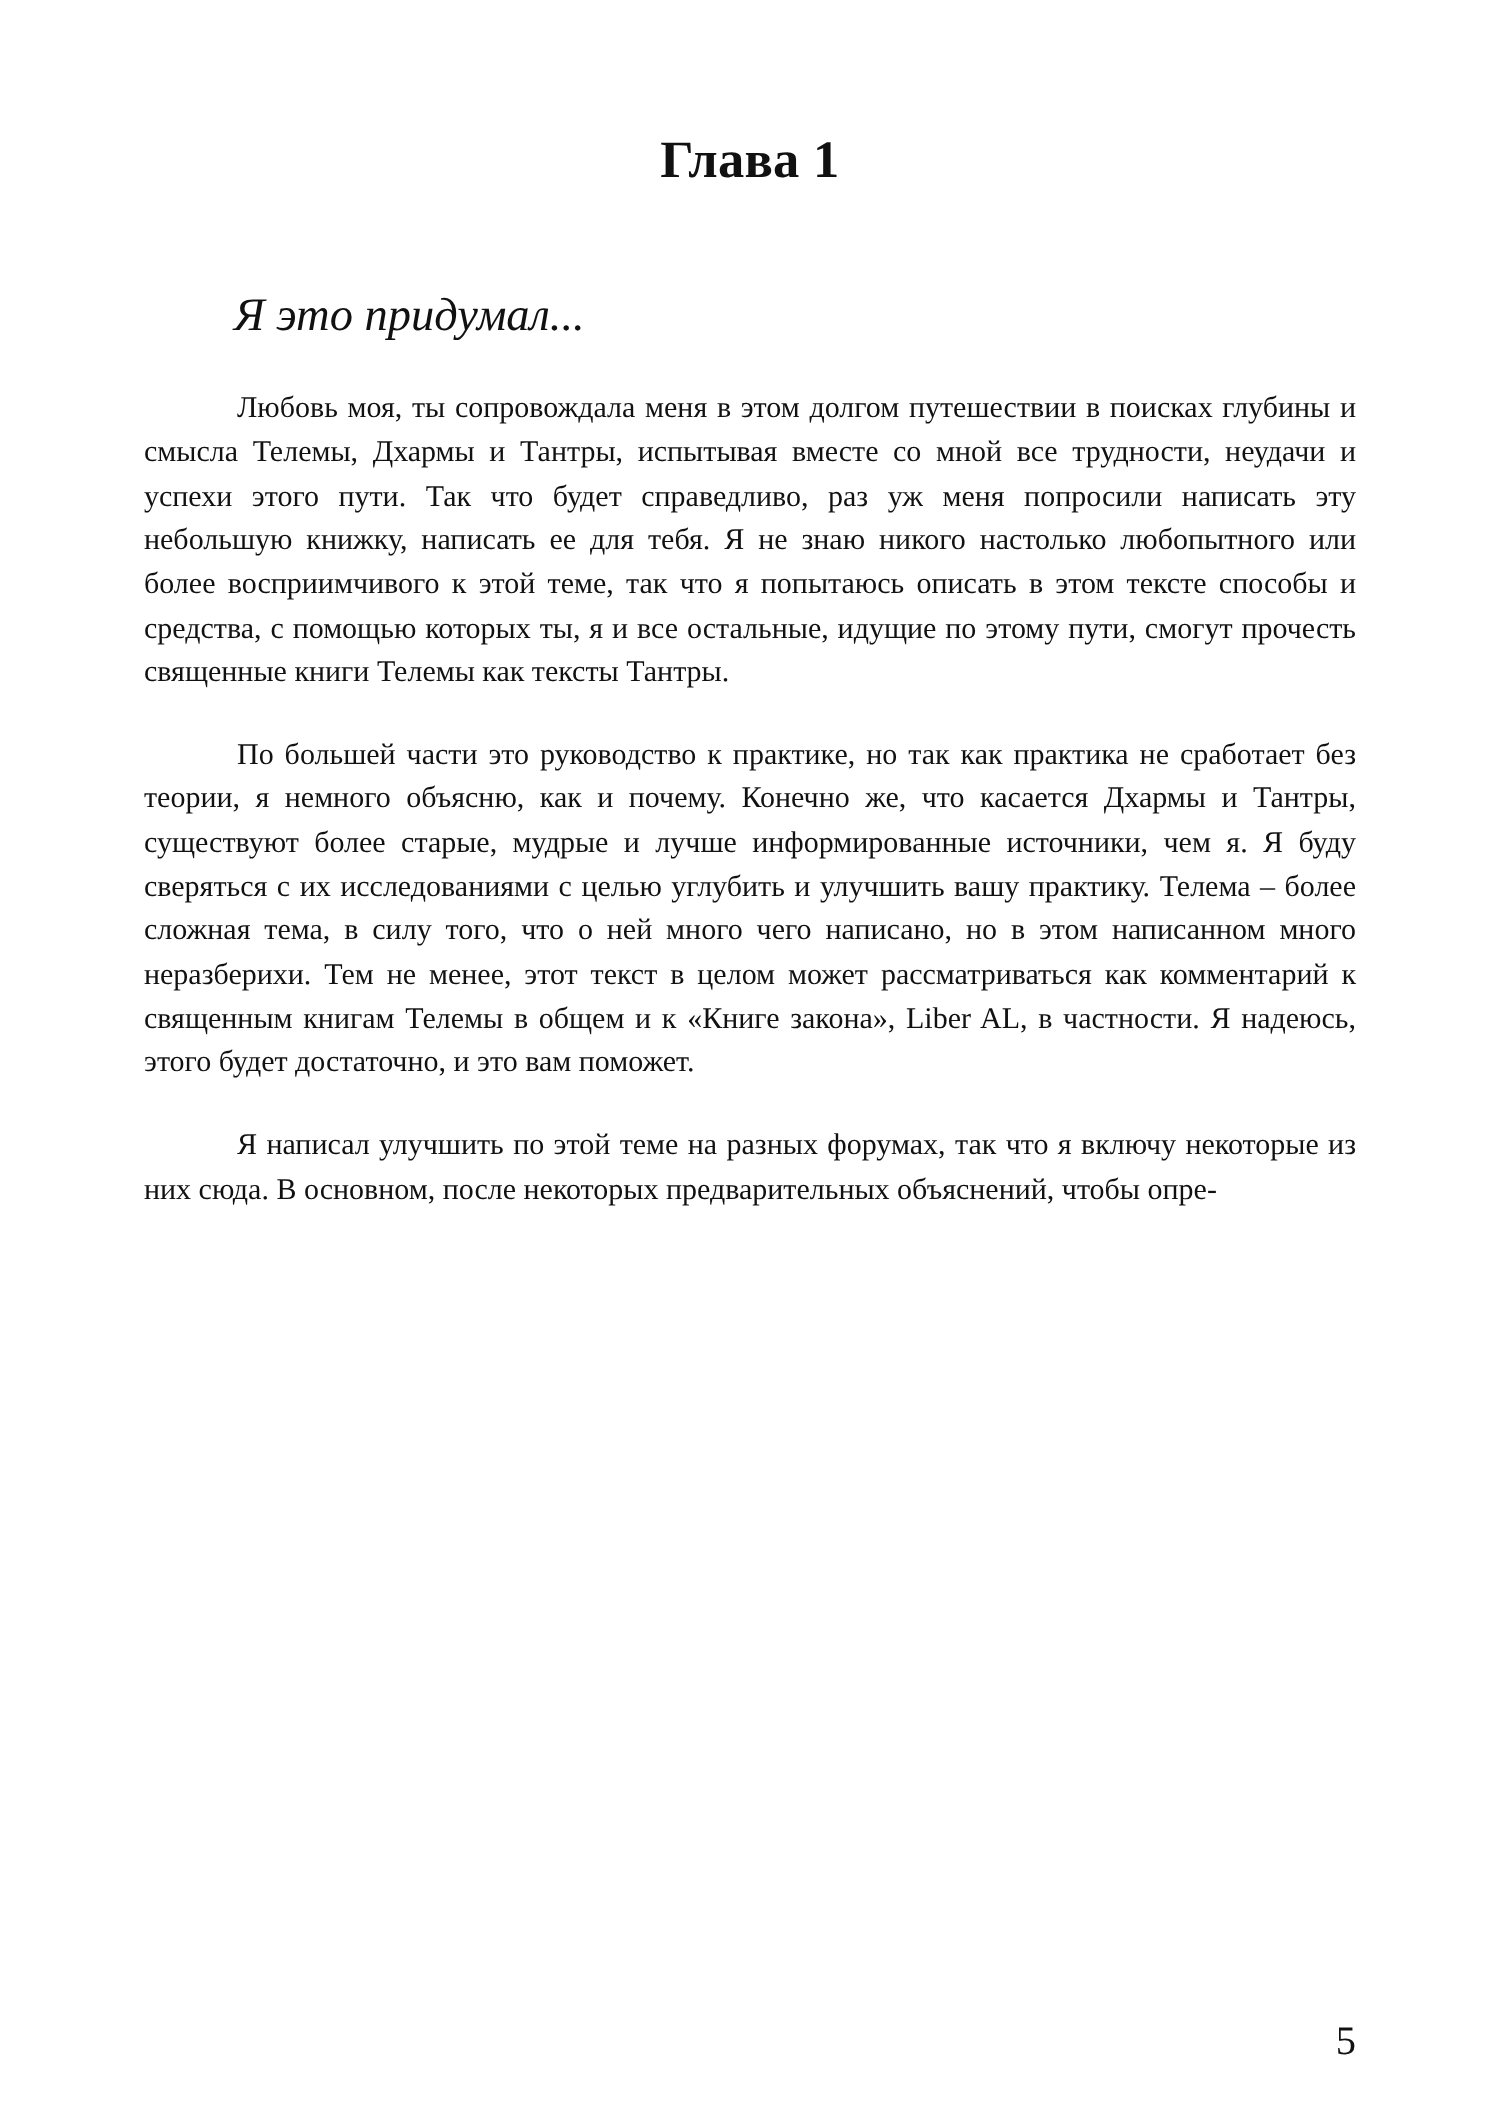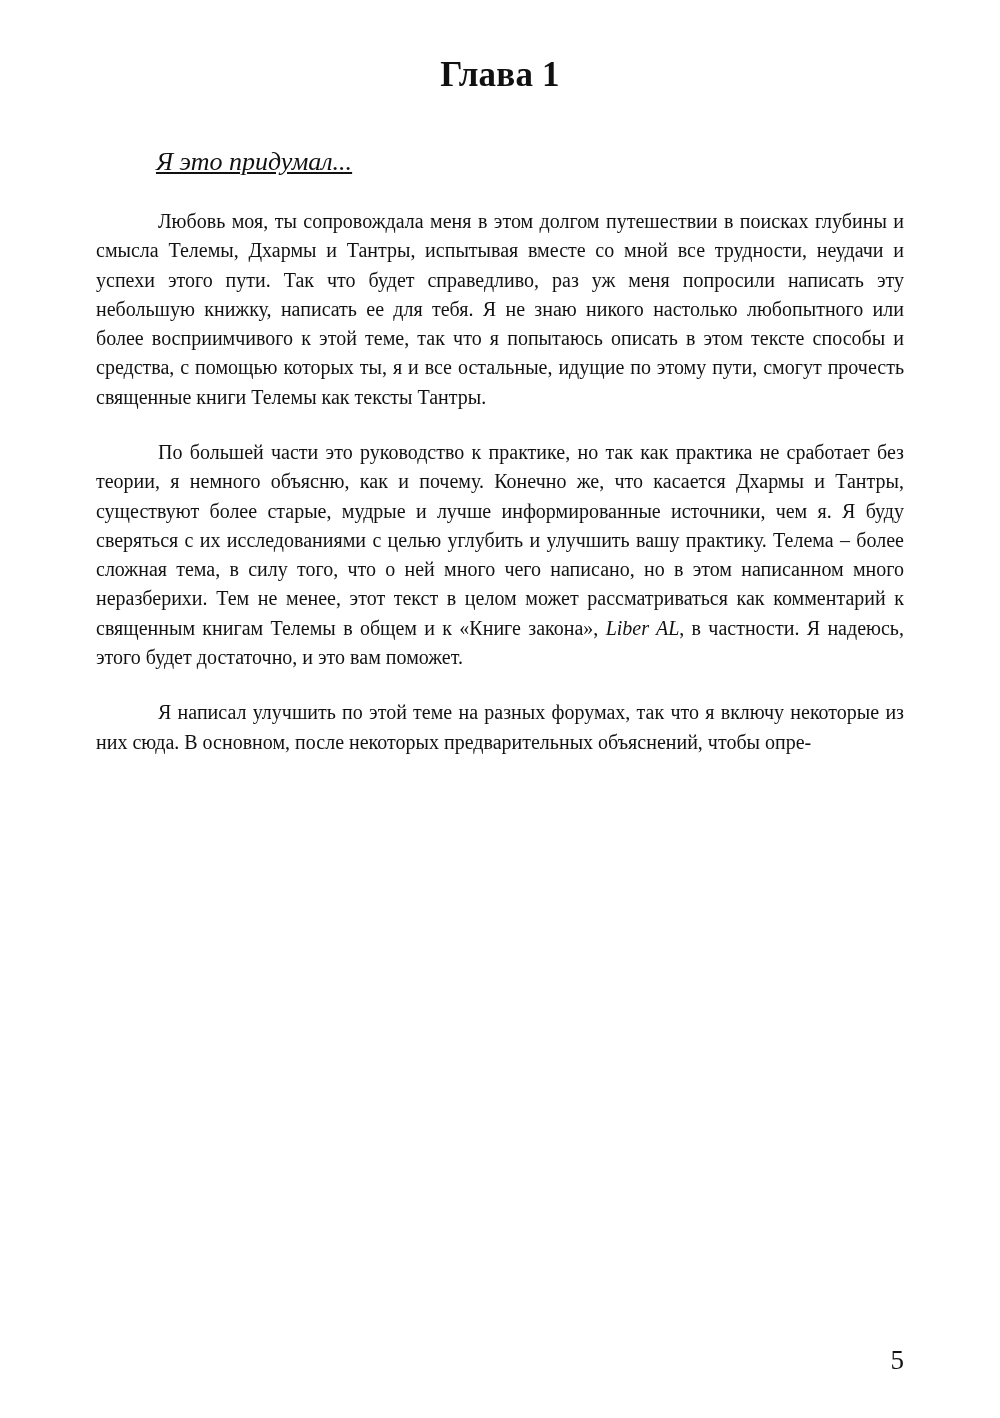--- a/index.html
+++ b/index.html
@@ -15,59 +15,57 @@
     position: relative;
     overflow: hidden;
   }
   .page {
     position: absolute;
     top: 0;
     left: 0;
     width: 1000px;
     height: 1418px;
     box-sizing: border-box;
-    padding: 40px 96px 40px 96px;
+    padding: 72px 96px 40px 96px;
   }
   .chapter-number {
     text-align: center;
     font-size: 35px;
     font-weight: bold;
     letter-spacing: 0.2px;
     margin: 14px 0 0 0;
     line-height: 1.2;
   }
   .chapter-title {
     text-align: center;
     font-size: 35px;
     font-weight: bold;
     letter-spacing: 0.5px;
     margin: 24px 0 0 0;
     line-height: 1.2;
   }
   .epigraph {
     font-style: italic;
-    font-size: 26px;
-    margin: 48px 0 0 0;
+    font-size: 31px;
+    margin: 60px 0 0 0;
     text-indent: 60px;
     line-height: 1.42;
-    text-decoration: underline;
   }
   p.body-par {
     font-size: 20px;
     line-height: 1.465;
     text-align: justify;
     text-indent: 62px;
     margin: 26px 0 0 0;
     hyphens: manual;
   }
   p.body-par:first-of-type {
     margin-top: 30px;
   }
   .italic {
-    font-style: italic;
   }
   .page-number {
     position: absolute;
     right: 96px;
     bottom: 44px;
     font-size: 27px;
     line-height: 1;
   }
 </style>
 </head>

